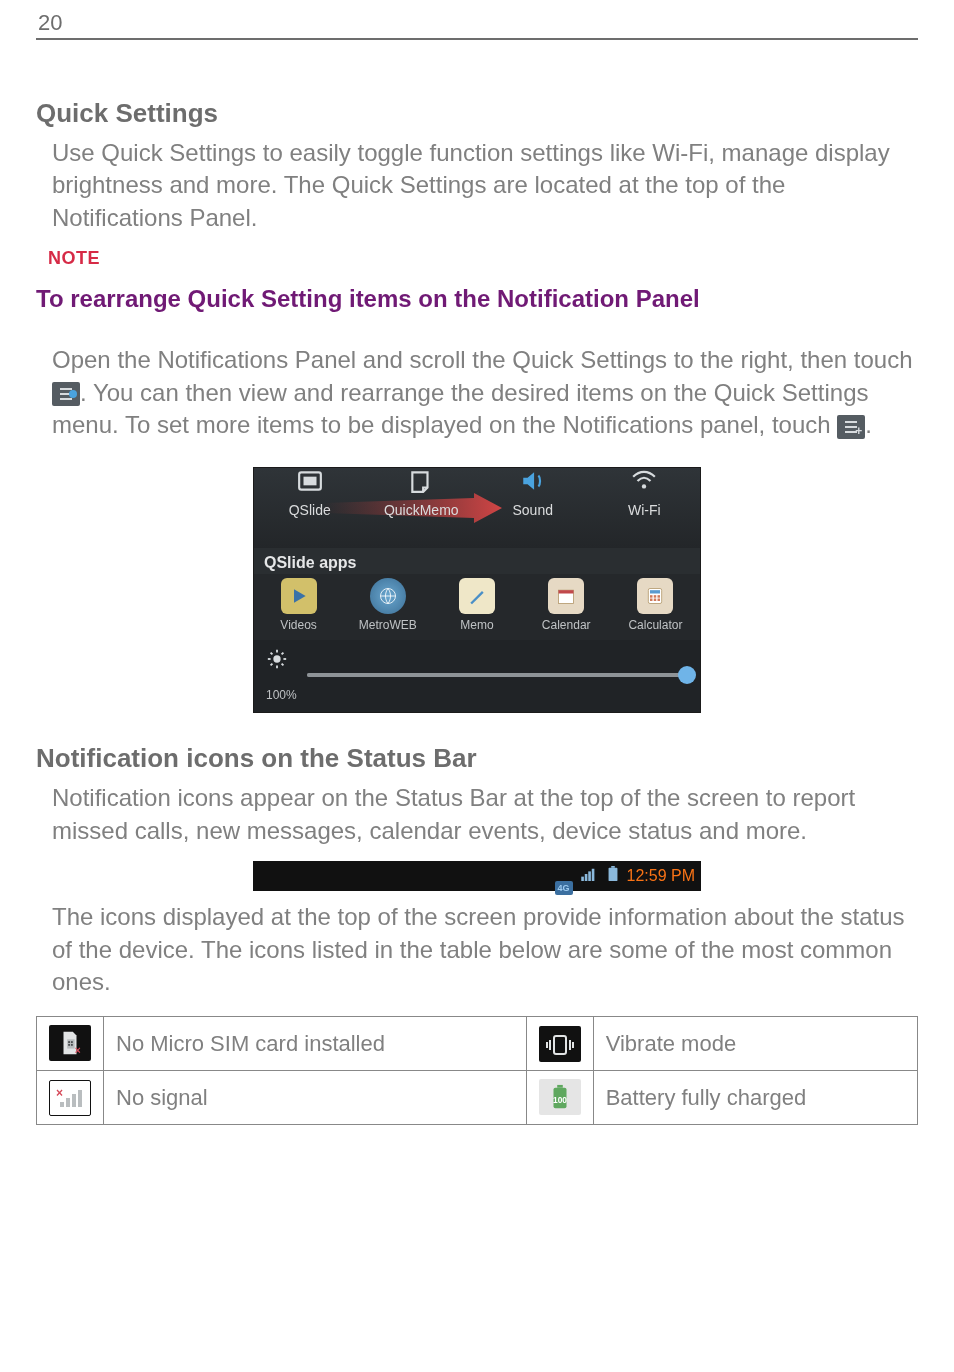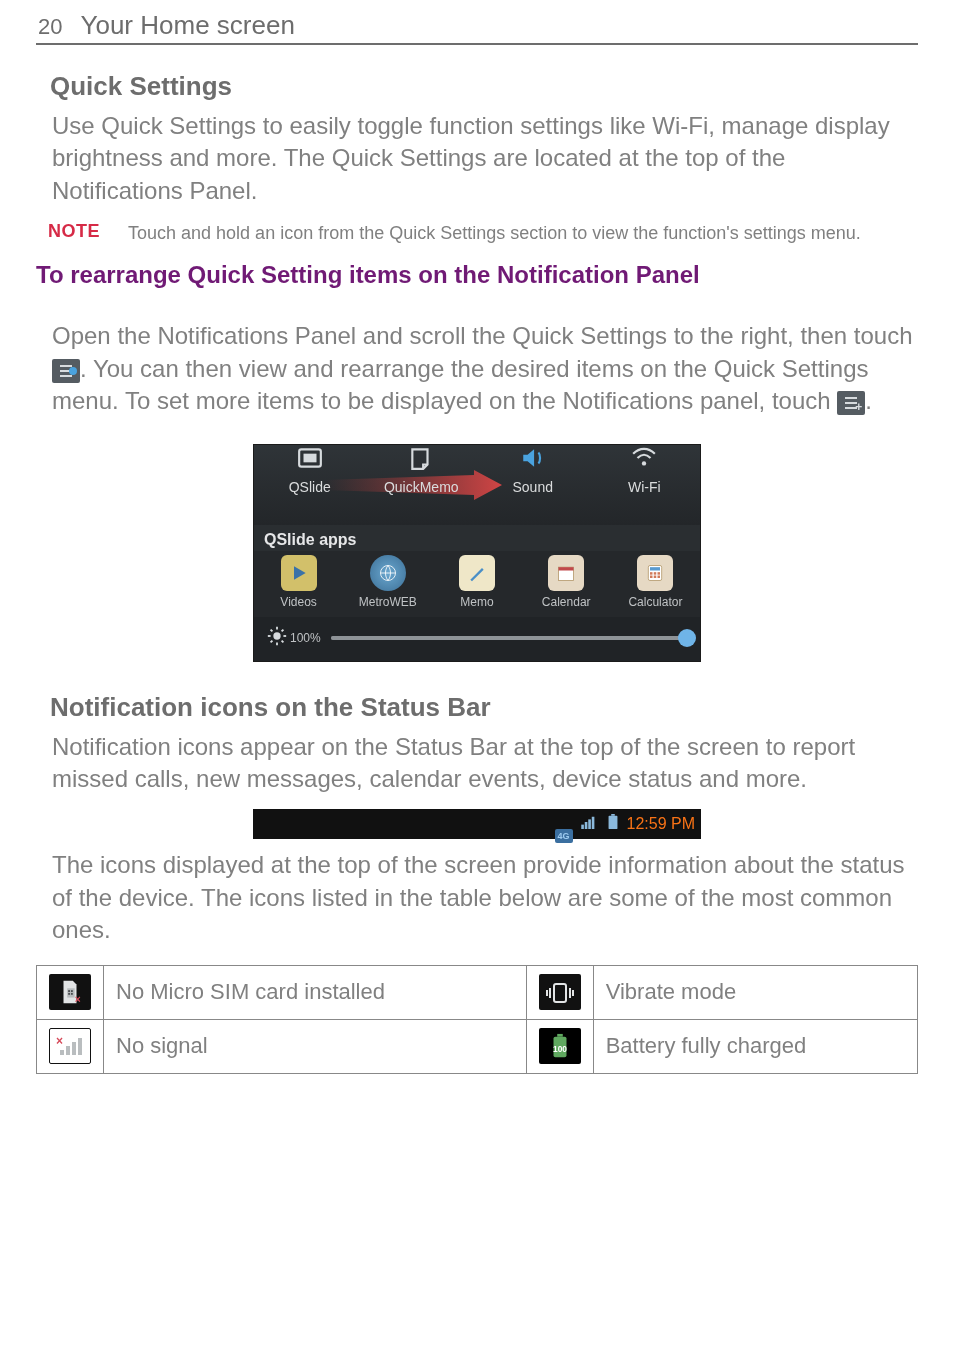--- a/index.html
+++ b/index.html
@@ -11,35 +11,35 @@
     color: #6d6d6d;
     background: #fff;
     padding: 10px 36px 40px 36px;
   }
   .page-header {
     display:flex;
     align-items:baseline;
     gap:18px;
     border-bottom: 2px solid #6d6d6d;
     padding: 0 0 2px 2px;
-    margin-bottom: 26px;
+    margin-bottom: 58px;
   }
   .page-number {
     font-size: 22px;
     color:#6d6d6d;
   }
   .page-title {
     font-size: 26px;
     color:#6d6d6d;
   }
   h2.section {
     font-size: 26px;
     color:#6d6d6d;
     font-weight:600;
-    margin: 0 0 8px 14px;
+    margin: 0 0 8px 0;
   }
   p.body {
     font-size: 24px;
     color:#808080;
     margin: 0 0 14px 16px;
     line-height: 1.35;
   }
   .note-block {
     display:flex;
     gap: 28px;
@@ -177,21 +177,21 @@
   }
   .app-label { color:#bfc2c4; font-size:12px; }
   .slider-row {
     display:flex;
     align-items:center;
     gap:10px;
     padding:8px 12px 10px 12px;
     background:#202326;
   }
   .bright-col {
-    display:flex;flex-direction:row;align-items:center;gap:2px;
+    display:flex;flex-direction:column;align-items:flex-start;gap:14px;
   }
   .bright-label { color:#bfc2c4; font-size:12px; }
   .slider-track {
     flex:1;height:4px;background:#6b7074;border-radius:2px;position:relative;
   }
   .slider-fill {
     position:absolute;left:0;top:0;bottom:0;width:100%;background:#8e9397;border-radius:2px;
   }
   .slider-thumb {
     position:absolute;right:-8px;top:50%;transform:translateY(-50%);
@@ -240,29 +240,27 @@
     background:#111;
     align-items:center;justify-content:center;
     border-radius:2px;
   }
 </style>
 </head>
 <body>
 
 <div class="page-header">
   <span class="page-number">20</span>
-  <span class="page-title">Your Home screen</span>
 </div>
 
 <h2 class="section">Quick Settings</h2>
 <p class="body">Use Quick Settings to easily toggle function settings like Wi-Fi, manage display brightness and more. The Quick Settings are located at the top of the Notifications Panel.</p>
 
 <div class="note-block">
   <span class="note-label">NOTE</span>
-  <span class="note-text">Touch and hold an icon from the Quick Settings section to view the function's settings menu.</span>
 </div>
 
 <div class="subheading">To rearrange Quick Setting items on the Notification Panel</div>
 
 <p class="body">
   <span>Open the Notifications Panel and scroll the Quick Settings to the right, then touch </span>
   <span class="inline-icon">
     <span class="lines">
         <span></span>
         <span></span>
@@ -478,21 +476,21 @@
                 <rect x="10" y="11" width="4" height="9"></rect>
                 <rect x="16" y="7" width="4" height="13"></rect>
                 <rect x="22" y="3" width="4" height="17"></rect>
               </g>
               <text x="0" y="10" font-size="12" fill="#d64a5a" font-weight="bold">×</text>
             </svg>
       </span>
     </td>
     <td>No signal</td>
     <td class="icon-cell">
-      <span class="cell-icon-box" style="background:#000000">
+      <span class="cell-icon-box" style="background:#e5e5e5">
         <svg width="20" height="26" viewBox="0 0 20 28">
               <rect x="7" y="1" width="6" height="3" fill="#5fa85f"></rect>
               <rect x="3" y="4" width="14" height="22" rx="2" fill="#5fa85f"></rect>
               <text x="10" y="20" font-size="9" fill="#fff" text-anchor="middle" font-weight="bold">100</text>
             </svg>
       </span>
     </td>
     <td>Battery fully charged</td>
   </tr>
 </tbody>

